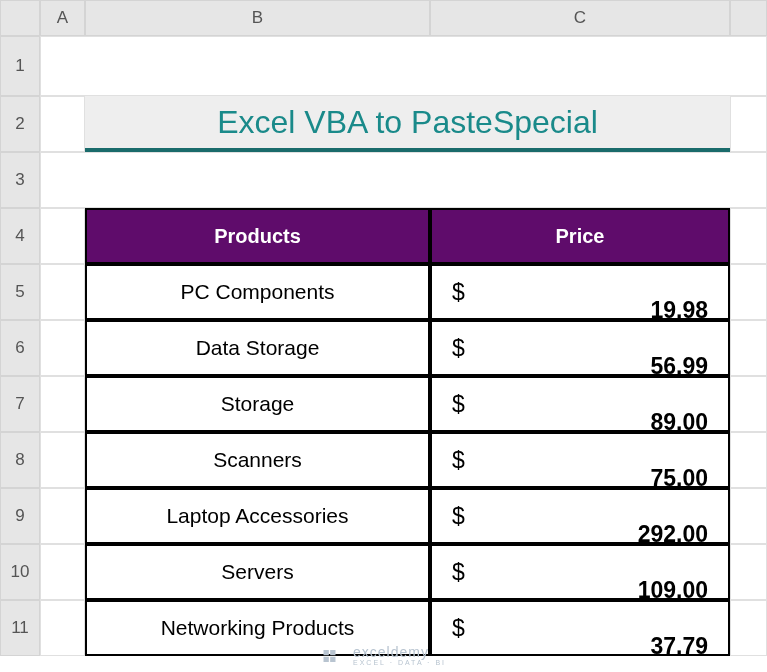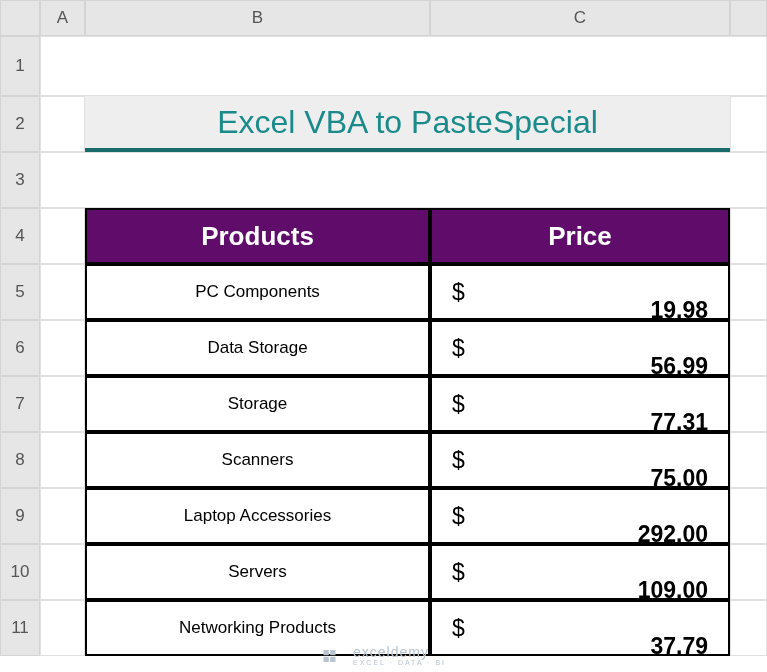--- a/index.html
+++ b/index.html
@@ -45,33 +45,33 @@
     border-bottom: 4px solid #1a6b6b;
   }
   .title-text {
     font-size: 32px;
     font-weight: normal;
     color: #1a8a8a;
   }
   .tbl-header {
     background: #5f0c6b;
     color: #ffffff;
-    font-size: 26px;
+    font-size: 20px;
     font-weight: bold;
     display: flex;
     align-items: center;
     justify-content: center;
     border: 2px solid #000000;
   }
   .tbl-cell {
     border: 2px solid #000000;
     display: flex;
     align-items: center;
     justify-content: center;
-    font-size: 17px;
+    font-size: 21px;
     background: #ffffff;
     color: #000000;
   }
   .price-cell {
     border: 2px solid #000000;
     display: flex;
     align-items: center;
     font-size: 23px;
     background: #ffffff;
     color: #000000;
@@ -144,21 +144,21 @@
       <span class="sym">$</span>
       <span class="val">56.99</span>
     </div>
   <div class="cell"></div>
 
   <div class="rowhead">7</div>
   <div class="cell"></div>
   <div class="tbl-cell">Storage</div>
   <div class="price-cell">
       <span class="sym">$</span>
-      <span class="val">77.31</span>
+      <span class="val">89.00</span>
     </div>
   <div class="cell"></div>
 
   <div class="rowhead">8</div>
   <div class="cell"></div>
   <div class="tbl-cell">Scanners</div>
   <div class="price-cell">
       <span class="sym">$</span>
       <span class="val">75.00</span>
     </div>

